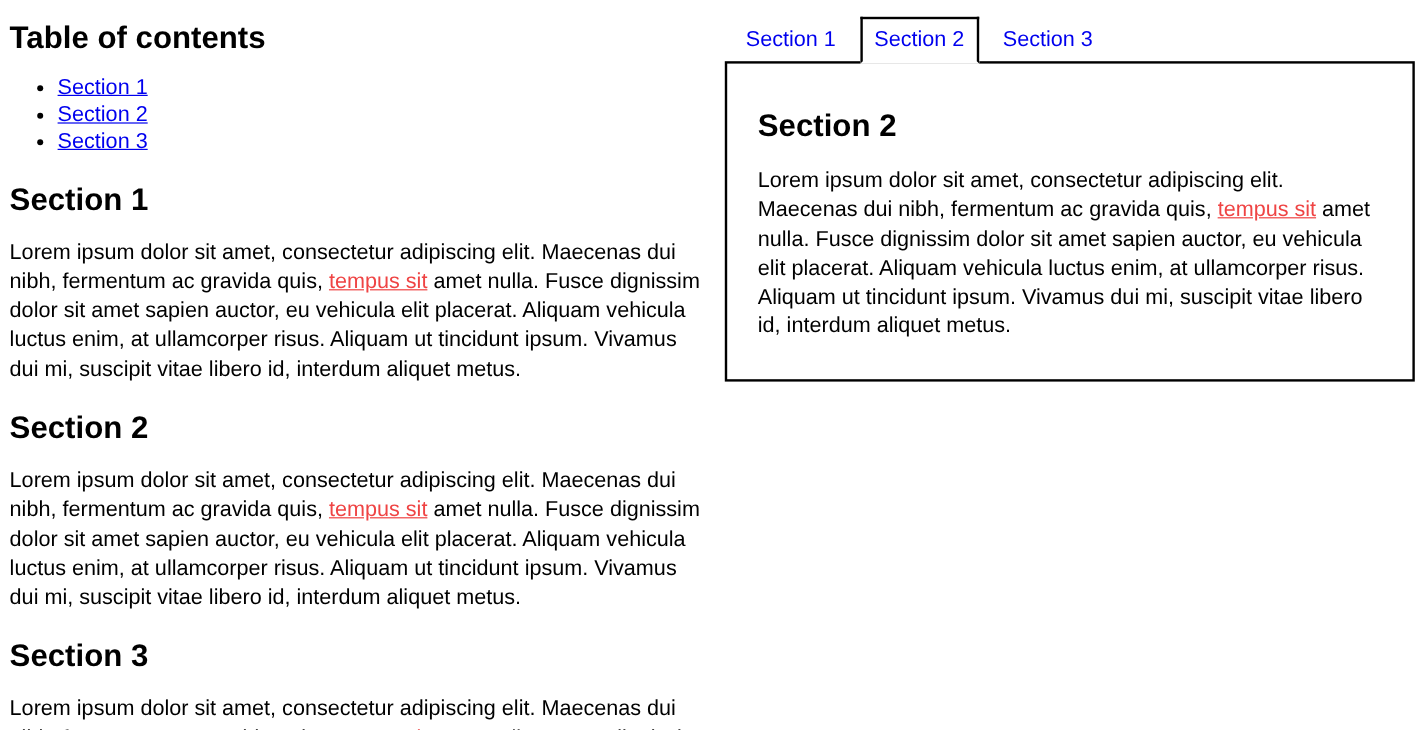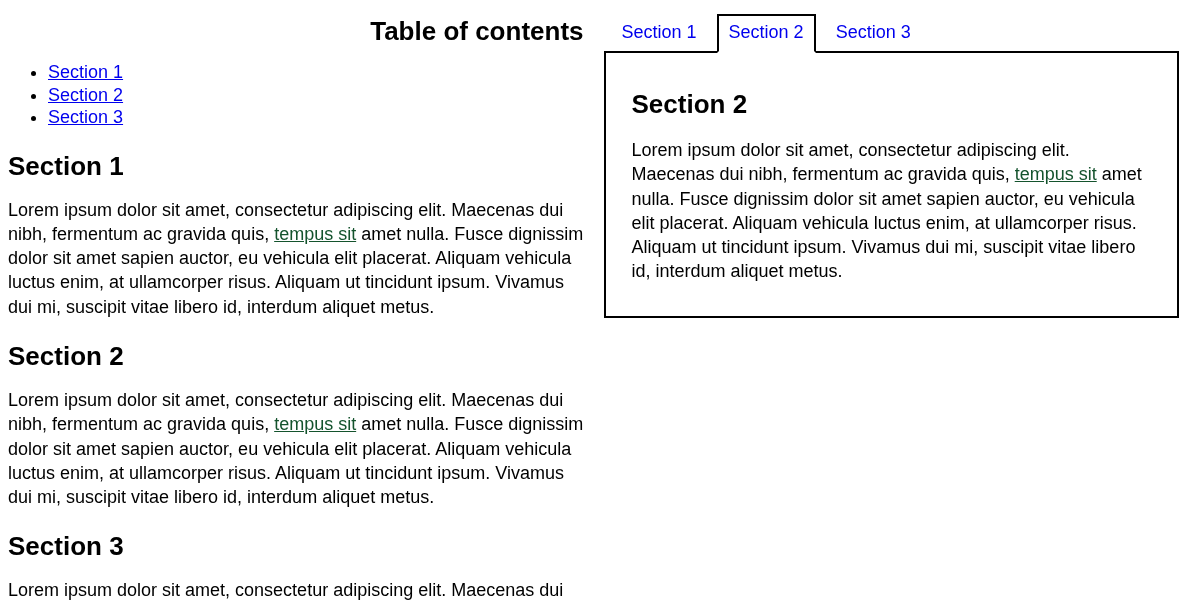--- a/index.html
+++ b/index.html
@@ -20,21 +20,20 @@
     }
     .right-column {
       flex: 1;
       min-width: 0;
       padding-top: 6px;
     }
     h2.toc-title {
       font-size: 26px;
       font-weight: bold;
       margin: 8px 0 14px 0;
-      text-align: right;
     }
     h2.section-heading {
       font-size: 26px;
       font-weight: bold;
       margin: 22px 0 16px 0;
     }
     ul.toc-list {
       margin: 0 0 10px 0;
       padding-left: 40px;
     }
@@ -80,21 +79,21 @@
     .tab-panel h2 {
       font-size: 26px;
       font-weight: bold;
       margin: 14px 0 18px 0;
     }
     .tab-panel p {
       margin: 0 0 10px 0;
       line-height: 1.35;
     }
     .inline-link {
-      color: #14532d;
+      color: #ef4444;
     }
   </style>
 </head>
 <body>
 
 <div class="left-column">
 
   <h2 class="toc-title">Table of contents</h2>
 
   <ul class="toc-list">

